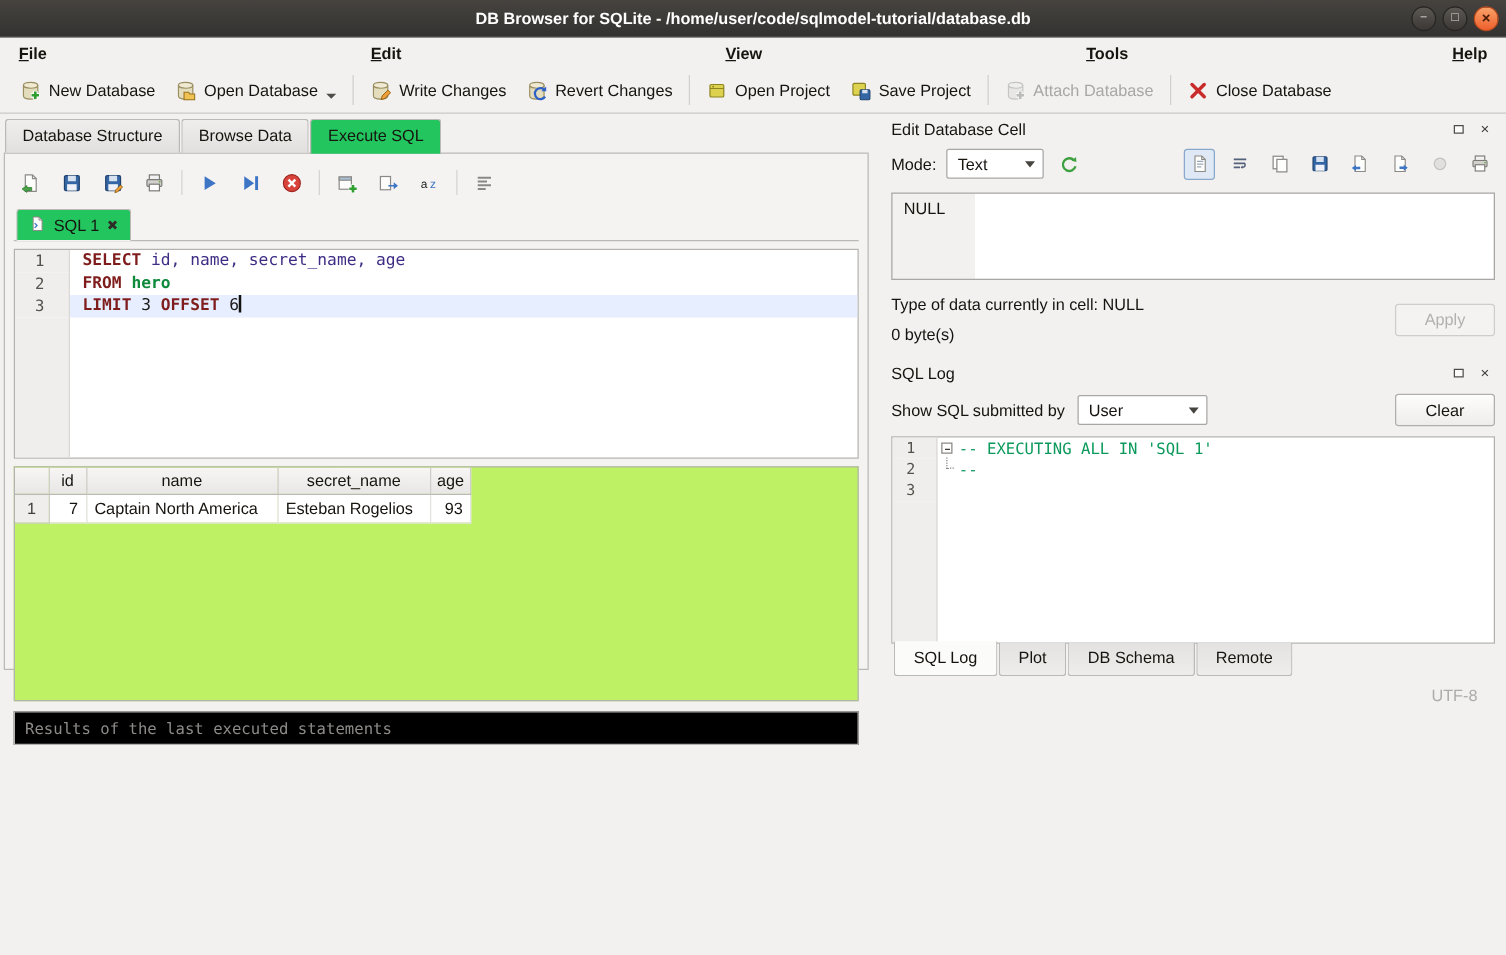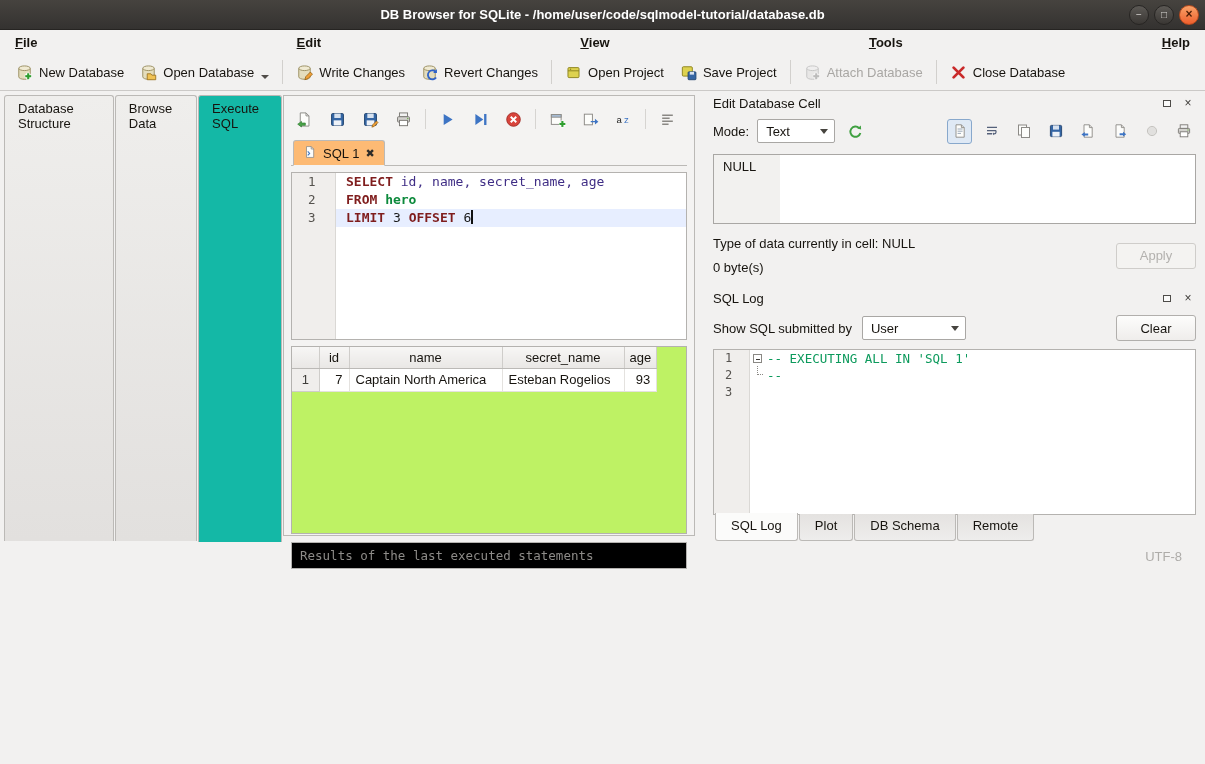--- a/index.html
+++ b/index.html
@@ -16,30 +16,30 @@
 .toolbar{flex:0 0 37px;background:#f2f1f0;border-bottom:1px solid #cbc9c7;display:flex;align-items:center;padding:0 8px;}
 .tb-btn{display:flex;align-items:center;gap:6px;padding:7px 8px;border-radius:3px;}
 .tb-label{white-space:nowrap;}
 .tb-btn.disabled .tb-label{color:#a9a7a4;}
 .tb-btn.disabled .tb-icon{opacity:.45;filter:grayscale(1);}
 .tb-icon{width:17px;height:17px;display:inline-block;}
 .tb-icon svg,.stb-icon svg,.icon-btn svg{display:block;}
 .tb-drop{width:0;height:0;border-left:4px solid transparent;border-right:4px solid transparent;border-top:4px solid #504d49;margin:10px 0 0 1px;}
 .tb-sep{width:1px;height:24px;background:#d2d0cd;margin:0 5px;}
 .content{flex:1;display:flex;min-height:0;}
-.left-pane{flex:0 0 705px;display:flex;flex-direction:row;padding:4px 0 0 3px;min-width:0;}
+.left-pane{flex:0 0 705px;display:flex;flex-direction:column;padding:4px 0 0 3px;min-width:0;}
 .main-tabbar{display:flex;padding-left:1px;position:relative;z-index:2;}
 .mtab{padding:5px 13px 6px;background:linear-gradient(#efeeec,#e2e0de);border:1px solid #bbb9b6;border-bottom:none;border-radius:3px 3px 0 0;margin-right:1px;}
-.mtab.active{background:#14b8a6;margin-bottom:-1px;padding-bottom:7px;}
+.mtab.active{background:#22c55e;margin-bottom:-1px;padding-bottom:7px;}
 .left-body{flex:1;border:1px solid #bbb9b6;background:#f4f3f2;margin:0 10px 5px 0;padding:8px 7px 7px;display:flex;flex-direction:column;min-height:0;position:relative;z-index:1;}
 .sql-toolbar{display:flex;align-items:center;height:30px;margin-bottom:4px;flex:0 0 30px;}
 .stb-btn{width:26px;height:26px;display:flex;align-items:center;justify-content:center;border-radius:3px;margin-right:7px;}
 .stb-sep{width:1px;height:20px;background:#d6d4d1;margin:0 8px 0 2px;}
 .sql-tabbar{display:flex;border-bottom:1px solid #bbb9b6;padding:2px 0 0 2px;flex:0 0 28px;}
-.sqltab{display:flex;align-items:center;gap:6px;background:#fdba74;border:1px solid #bbb9b6;border-bottom:1px solid #f4f3f2;border-radius:3px 3px 0 0;padding:3px 9px;margin-bottom:-1px;}
+.sqltab{display:flex;align-items:center;gap:6px;background:#22c55e;border:1px solid #bbb9b6;border-bottom:1px solid #f4f3f2;border-radius:3px 3px 0 0;padding:3px 9px;margin-bottom:-1px;}
 .sqltab-close{font-size:11px;color:#2e2c29;font-weight:bold;}
 .sql-editor{border:1px solid #b4b2af;background:#fff;flex:0 0 168px;margin-top:6px;font-family:"DejaVu Sans Mono","Liberation Mono",monospace;font-size:13px;overflow:hidden;display:flex;flex-direction:column;}
 .ed-line{display:flex;flex:0 0 18px;height:18px;line-height:18px;}
 .ed-fill{flex:1;height:auto;}
 .ed-gutter{flex:0 0 44px;background:#f0eeec;border-right:1px solid #dad8d5;color:#55524e;padding-left:16px;font-size:12.5px;}
 .ed-text{flex:1;padding-left:10px;white-space:pre;}
 .ed-line.current .ed-text{background:#e7eeff;}
 .tok-kw{color:#7f1d1d;font-weight:bold;}
 .tok-id{color:#3f2d85;}
 .tok-tbl{color:#0d8a3c;font-weight:bold;}

